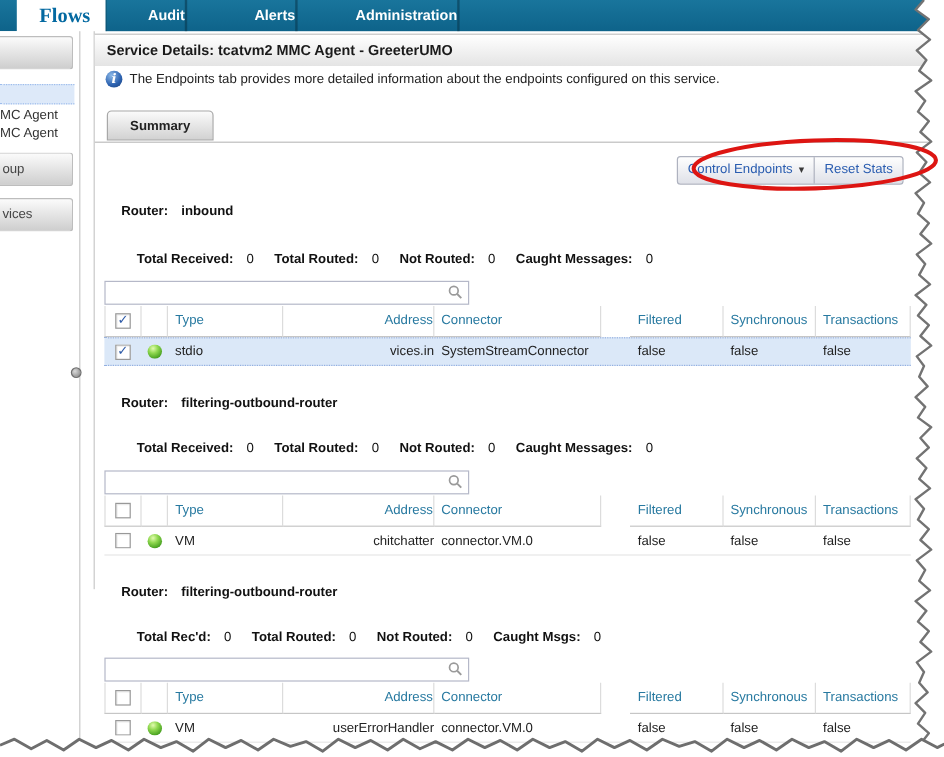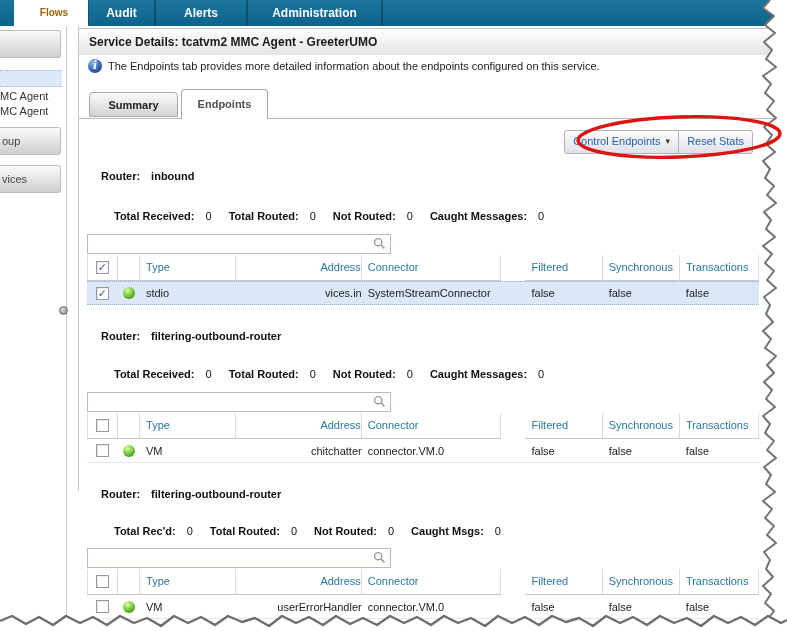--- a/index.html
+++ b/index.html
@@ -3,24 +3,24 @@
 <meta charset="utf-8">
 <style>
   html,body{margin:0;padding:0;}
   body{
     position:relative;width:787px;height:631px;overflow:hidden;background:#fff;
     font-family:"Liberation Sans","DejaVu Sans",sans-serif;font-size:11px;color:#222;
   }
   
   .navbar{position:absolute;top:0;left:0;width:787px;height:26px;}
   .nav-stub{position:absolute;left:0;top:0;width:14px;height:26px;background:linear-gradient(#19759C,#0E638A);}
-  .nav-flows{position:absolute;left:20px;top:0;width:68px;height:26px;background:#fff;color:#a16207;
-    font-weight:bold;font-size:10px;text-align:center;line-height:26px;cursor:default;}
+  .nav-flows{position:absolute;left:20px;top:0;width:68px;height:26px;background:#fff;color:#0369a1;
+    font-weight:bold;font-size:17px;text-align:center;line-height:26px;cursor:default;font-family:Liberation Serif, serif;}
   .nav-teal{position:absolute;left:88px;top:0;right:0;height:26px;background:linear-gradient(#19759C,#0E638A);display:flex;}
-  .nav-tab{height:26px;line-height:26px;color:#fff;font-weight:bold;font-size:12px;text-align:center;
+  .nav-tab{height:26px;line-height:26px;color:#fff;font-weight:bold;font-size:12px;text-align:right;
     border-right:2px solid rgba(7,53,74,.55);}
   .nav-audit{width:65px;border-left:1px solid rgba(7,53,74,.35);}
   .nav-alerts{width:90px;}
   .nav-admin{width:133px;}
   
   .sidebar{position:absolute;left:0;top:26px;width:66px;height:595px;background:#fff;border-right:1px solid #C9C9C9;}
   .sb-box{position:absolute;left:0;width:61px;background:linear-gradient(#FBFBFB,#CECECE);
     border:1px solid #BDBDBD;border-left:none;border-radius:0 3px 3px 0;color:#444;box-sizing:border-box;padding-left:2px;}
   .sb-box1{top:4px;height:28px;}
   .sb-box-oup{top:101px;height:28px;line-height:26px;}
@@ -124,21 +124,20 @@
 
   <div class="page-header">Service Details: tcatvm2 MMC Agent - GreeterUMO</div>
 
   <div class="info-row">
     <span class="info-icon">i</span>
     <span>The Endpoints tab provides more detailed information about the endpoints configured on this service.</span>
   </div>
 
   <div class="tabstrip-line"></div>
   <div class="tab tab-summary">Summary</div>
-  <div class="tab tab-endpoints">Endpoints</div>
 
   <div class="btn-group">
     <div class="btn btn-left"><span>Control Endpoints</span><span class="caret">▾</span></div>
     <div class="btn">Reset Stats</div>
   </div>
 
   <div class="section s1">
     <div class="router-line">
       <span>Router:</span><span class="router-name">inbound</span>
     </div>

